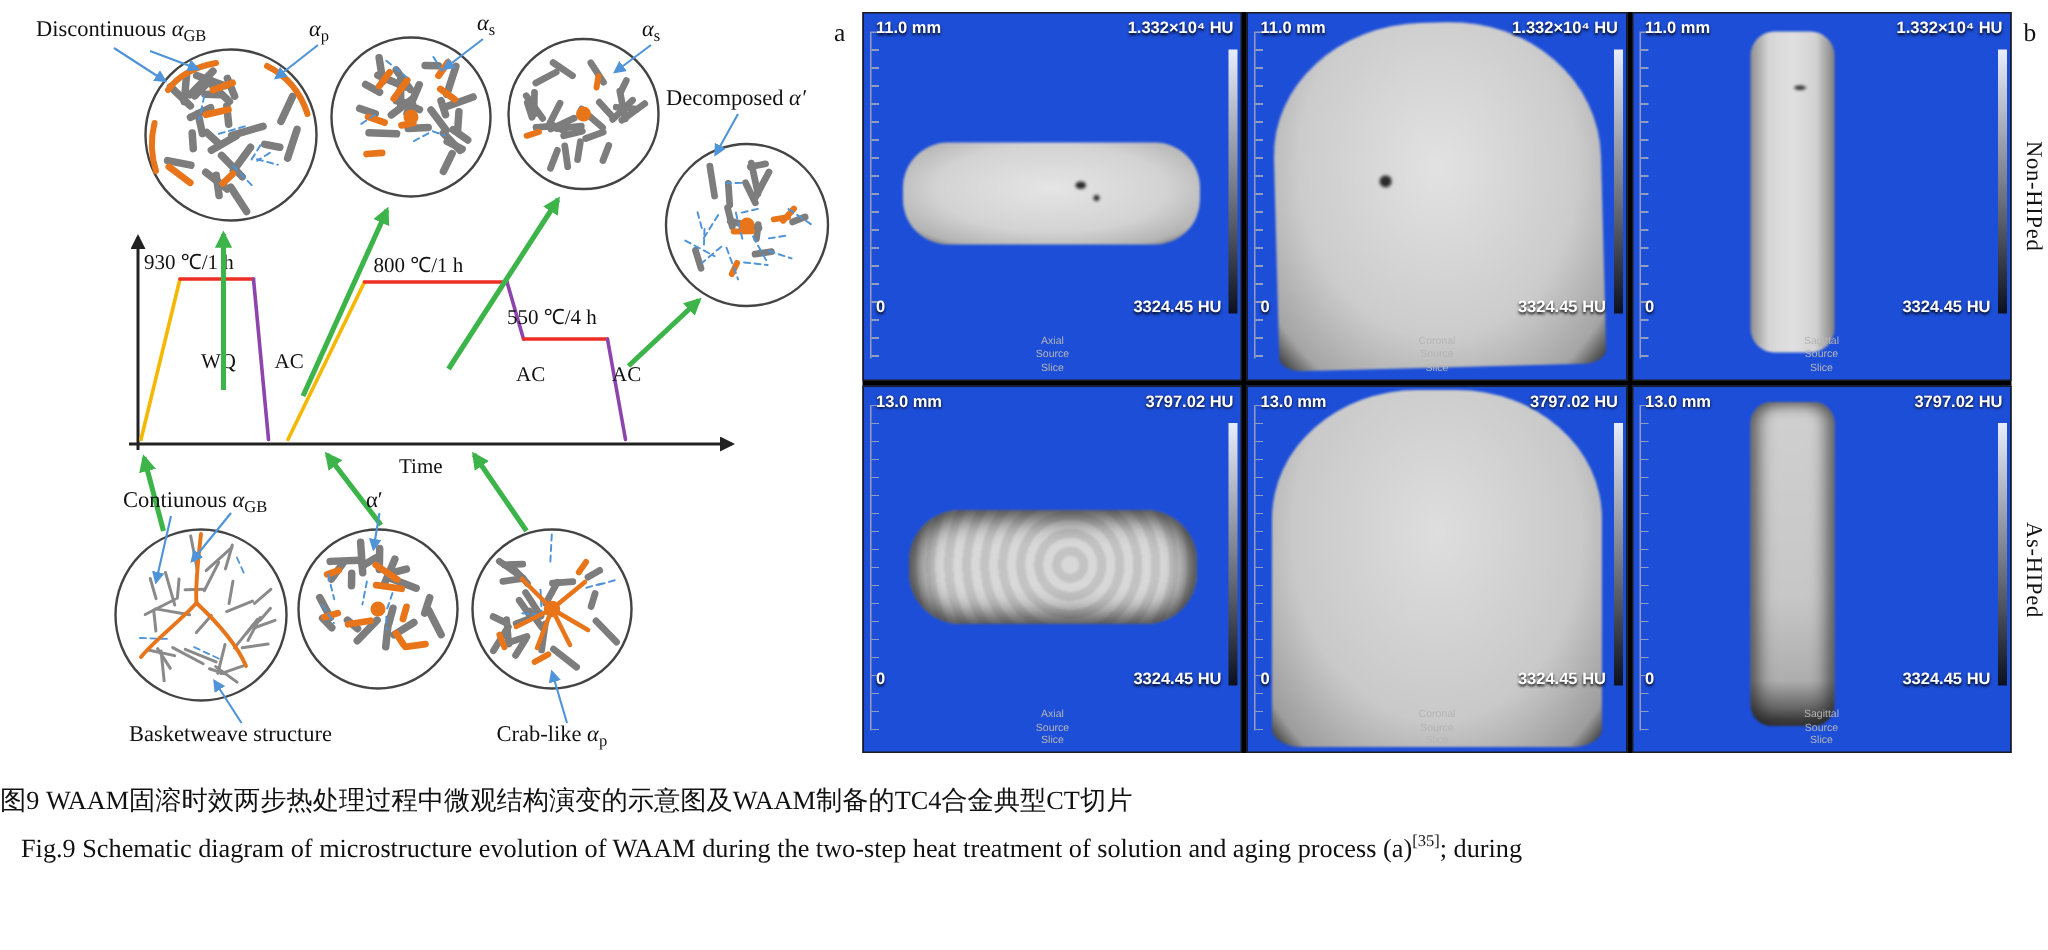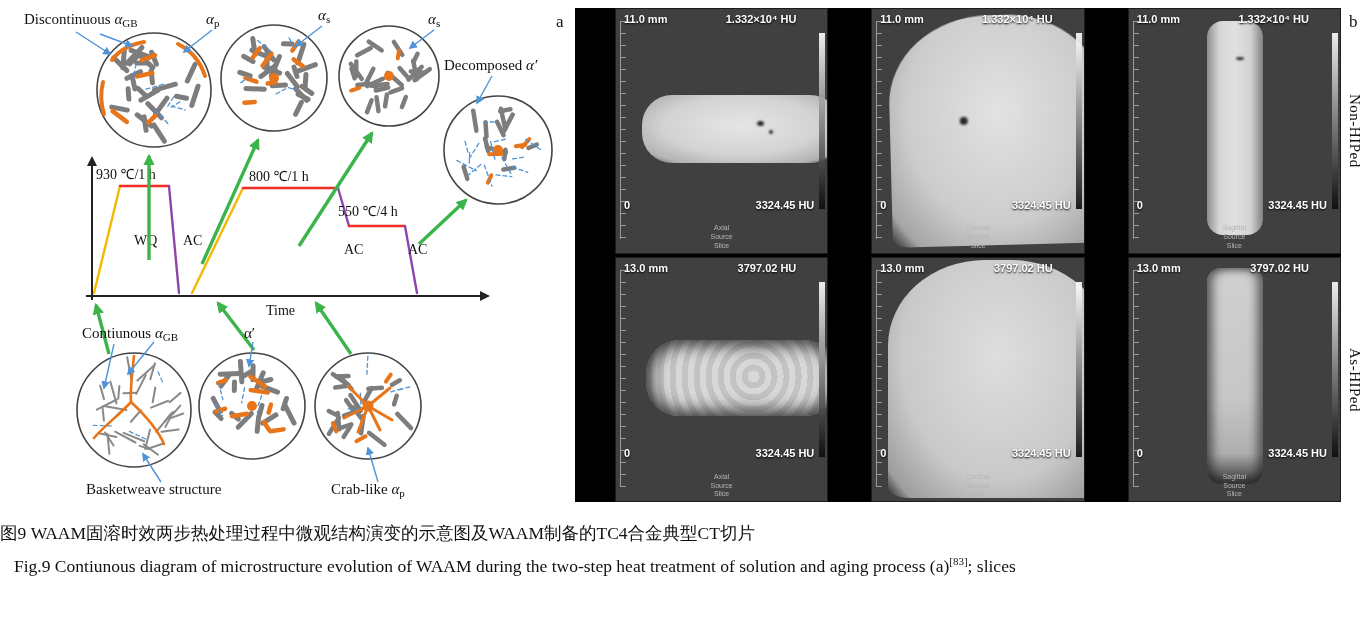--- a/index.html
+++ b/index.html
@@ -10,25 +10,25 @@
   .panel-a { position: absolute; left: 6px; top: 2px; }
   .slabel { font: 15px "Liberation Serif", serif; fill: #111; }
   .plabel { font: 14px "Liberation Serif", serif; fill: #111; }
 
   .panel-letter { position: absolute; font: 17px "Liberation Serif", serif; color: #111; }
 
   
   .panel-b { position: absolute; left: 575px; top: 8px; width: 766px; height: 494px;
              background: #000; display: grid; grid-template-columns: 1fr 1fr 1fr;
              grid-template-rows: 1fr 1fr; gap: 3px; }
-  .ct-cell { position: relative; background: #404040; overflow: hidden; border: 1px solid #1c1c1c; margin-left: 40px; }
+  .ct-cell { position: relative; background: #1d4ed8; overflow: hidden; border: 1px solid #1c1c1c; }
   .ct-text { position: absolute; color: #fff; font: bold 11px "Liberation Sans", sans-serif;
              text-shadow: 0 1px 2px #000; white-space: nowrap; z-index: 5; }
   .ct-tl { left: 8px; top: 4px; }
-  .ct-tr { right: 31px; top: 4px; }
+  .ct-tr { right: 5px; top: 4px; }
   .ct-bl { left: 8px; bottom: 42px; }
   .ct-br { right: 13px; bottom: 42px; text-align: right; }
   .ct-ruler { position: absolute; left: 4px; top: 12px; bottom: 14px; width: 6px; opacity: .75;
               border-left: 1px solid #b9b9b9;
               background: repeating-linear-gradient(to bottom, #b9b9b9 0 1px, transparent 1px 12px); }
   .ct-colorbar { position: absolute; right: 2px; top: 24px; bottom: 44px; width: 6px;
                  background: linear-gradient(to bottom, #ffffff, #0a0a0a); opacity: .9; }
   .ct-footer { position: absolute; left: 0; right: 0; bottom: 2px; text-align: center;
                font: 7px "Liberation Sans", sans-serif; color: #b5b5b5; line-height: 1.25; z-index: 5; }
   .ct-footer span { display: block; }
@@ -526,15 +526,15 @@
           <span>Source</span>
           <span>Slice</span>
       </div>
     </div>
   </div>
 
   <div class="side-label side-label-1">Non-HIPed</div>
   <div class="side-label side-label-2">As-HIPed</div>
 
   <div class="cap-zh">图9  WAAM固溶时效两步热处理过程中微观结构演变的示意图及WAAM制备的TC4合金典型CT切片</div>
-  <div class="cap-en-1"><span>Fig.9  Contiunous diagram of microstructure evolution of WAAM during the two-step heat treatment of solution and aging process (a)</span><sup>[83]</sup><span>; slices</span></div>
+  <div class="cap-en-1"><span>Fig.9  Schematic diagram of microstructure evolution of WAAM during the two-step heat treatment of solution and aging process (a)</span><sup>[35]</sup><span>; during</span></div>
 
 </div>
 
 </body></html>

